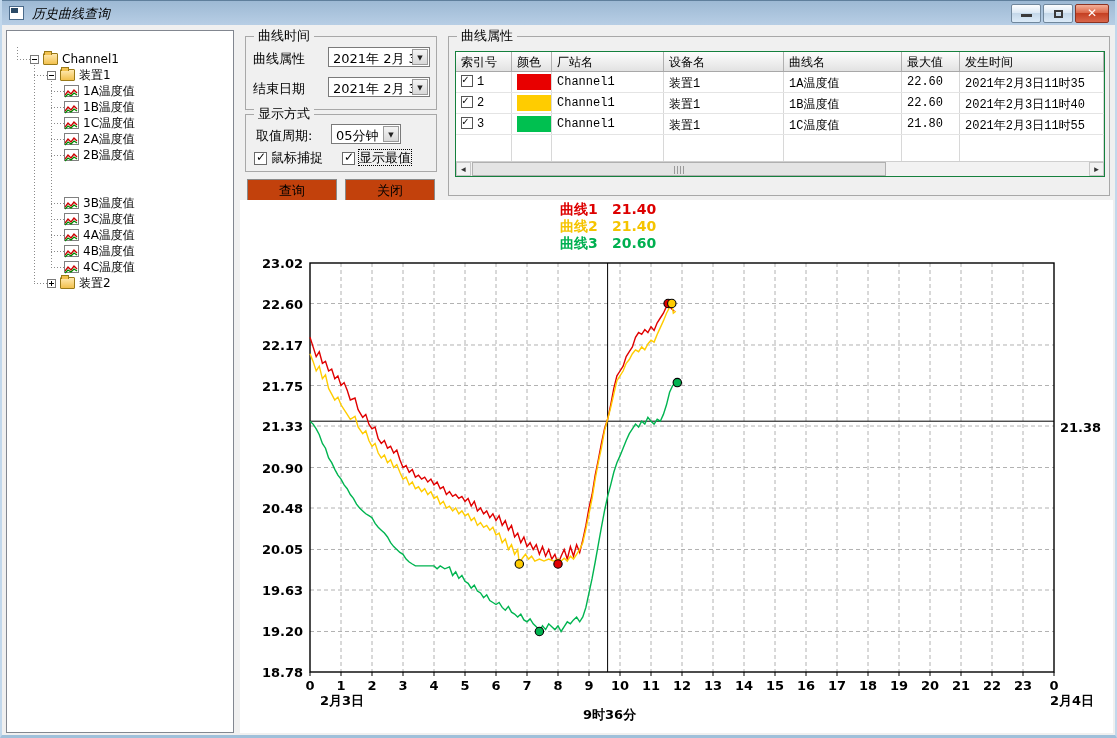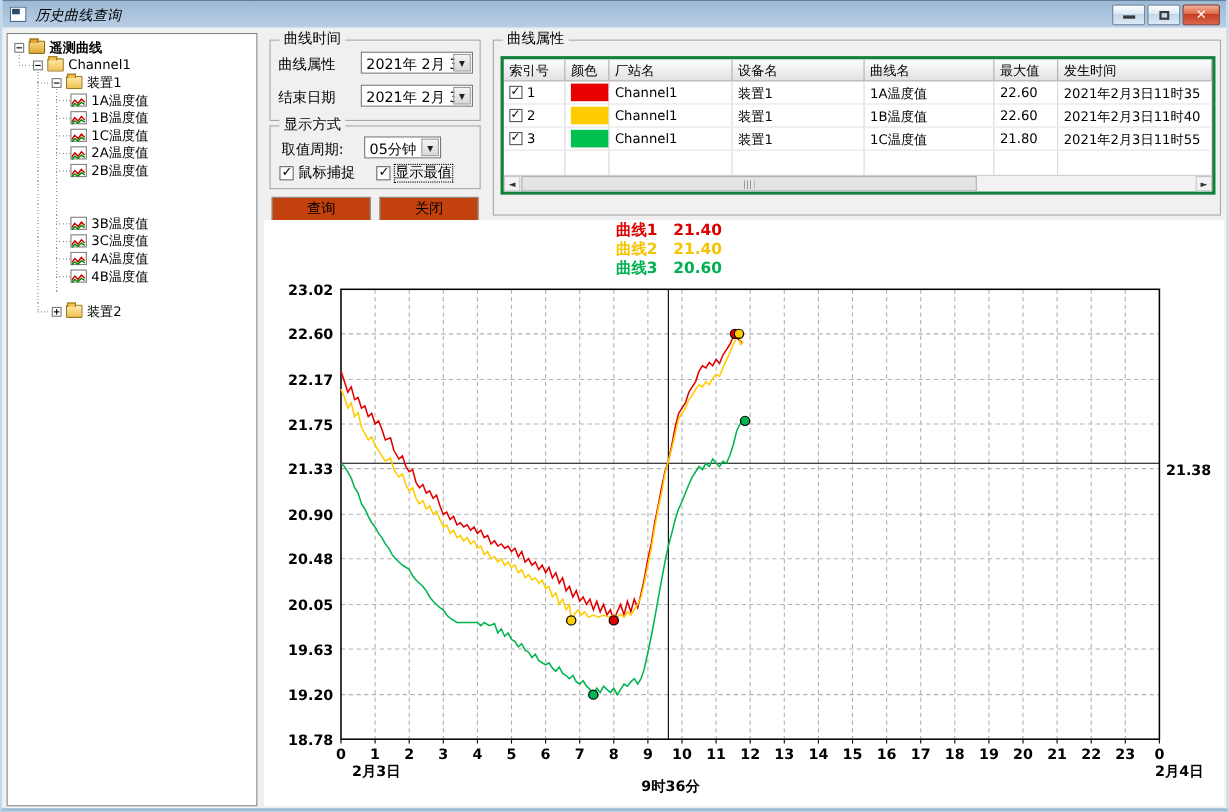--- a/index.html
+++ b/index.html
@@ -51,21 +51,21 @@
   
   .cbwrap{position:absolute;height:16px;line-height:15px;font-size:13px;cursor:pointer;white-space:nowrap;}
   .cbox{display:inline-block;vertical-align:-3px;width:13px;height:13px;background:#fff;border:1px solid #6a6a6a;
     position:relative;margin-right:4px;}
   .cbox span{position:absolute;left:1px;top:-3px;font-size:12px;font-weight:bold;color:#000;}
   .focusdot{outline:1px dotted #000;}
   
   .pbtn{position:absolute;width:90px;height:23px;background:#c2410c;border:1px solid #8a8a8a;
     font-size:13px;text-align:center;line-height:21px;cursor:pointer;}
   
-  .tbl{position:absolute;left:6px;top:14px;width:650px;height:126px;background:#fff;border:3px solid #15803d;overflow:hidden;}
+  .tbl{position:absolute;left:6px;top:14px;width:650px;height:126px;background:#fff;border:1px solid #15803d;overflow:hidden;font-family:Liberation Mono, monospace;}
   .thead{display:flex;height:20px;background:linear-gradient(#fdfdfd,#e2e2e2);border-bottom:1px solid #a8a8a8;}
   .th{font-size:12px;padding:2px 0 0 5px;border-right:1px solid #b0b0b0;overflow:hidden;white-space:nowrap;}
   .tr{display:flex;height:21px;border-bottom:1px solid #e4e4e4;}
   .td{font-size:12px;padding:3px 0 0 5px;border-right:1px solid #d8d8d8;overflow:hidden;white-space:nowrap;}
   .c0{width:56px;} .c1{width:40px;} .c2{width:112px;} .c3{width:120px;} .c4{width:118px;} .c5{width:58px;} .c6{flex:1;}
   .rowcb{display:inline-block;width:12px;height:12px;border:1px solid #555;background:#fff;position:relative;
     vertical-align:-2px;margin-right:4px;}
   .rowcb span{position:absolute;left:0px;top:-3px;font-size:11px;font-weight:bold;}
   .swatch{width:36px;height:16px;margin-top:-1px;}
   .fillrow{height:28px;}
@@ -104,27 +104,20 @@
         </div>
     </div>
   </div>
 
   <div class="client">
 
     <div class="tree">
         <div class="tguide" style="left: 10px; top: 16px; height: 12px;"></div>
         <div class="tguide" style="left: 27px; top: 34px; height: 218px;"></div>
         <div class="tguide" style="left: 44px; top: 50px; height: 186px;"></div>
-        <div class="trow" style="top: 4px;">
-          <span class="exp" style="left: 6px;">
-            <i></i>
-          </span>
-          <span class="ticon ifo" style="left: 19px;"></span>
-          <span class="lbl" style="left: 38px; font-weight: bold;">遥测曲线</span>
-        </div>
         <div class="trow" style="top: 20px;">
           <div class="tstub" style="left: 10px; width: 13px;"></div>
           <span class="exp" style="left: 23px;">
             <i></i>
           </span>
           <span class="ticon if" style="left: 36px;"></span>
           <span class="lbl" style="left: 55px;">Channel1</span>
         </div>
         <div class="trow" style="top: 36px;">
           <div class="tstub" style="left: 27px; width: 13px;"></div>
@@ -198,20 +191,28 @@
             </svg></span>
           <span class="lbl" style="left: 76px;">4A温度值</span>
         </div>
         <div class="trow" style="top: 212px;">
           <div class="tstub" style="left: 44px; width: 13px;"></div>
           <span class="ticon ic" style="left: 57px;"><svg width="13" height="10" viewBox="0 0 13 10">
               <polyline points="0,7 3,3 6,6 9,2 12,5" fill="none" stroke="#cc0000" stroke-width="1.3"></polyline>
               <polyline points="0,9 3,6 6,8 9,5 12,7" fill="none" stroke="#008800" stroke-width="1.3"></polyline>
             </svg></span>
           <span class="lbl" style="left: 76px;">4B温度值</span>
+        </div>
+        <div class="trow" style="top: 228px;">
+          <div class="tstub" style="left: 44px; width: 13px;"></div>
+          <span class="ticon ic" style="left: 57px;"><svg width="13" height="10" viewBox="0 0 13 10">
+              <polyline points="0,7 3,3 6,6 9,2 12,5" fill="none" stroke="#cc0000" stroke-width="1.3"></polyline>
+              <polyline points="0,9 3,6 6,8 9,5 12,7" fill="none" stroke="#008800" stroke-width="1.3"></polyline>
+            </svg></span>
+          <span class="lbl" style="left: 76px;">4C温度值</span>
         </div>
         <div class="trow" style="top: 244px;">
           <div class="tstub" style="left: 27px; width: 13px;"></div>
           <span class="exp" style="left: 40px;">
             <i></i>
             <b></b>
           </span>
           <span class="ticon if" style="left: 53px;"></span>
           <span class="lbl" style="left: 72px;">装置2</span>
         </div>

